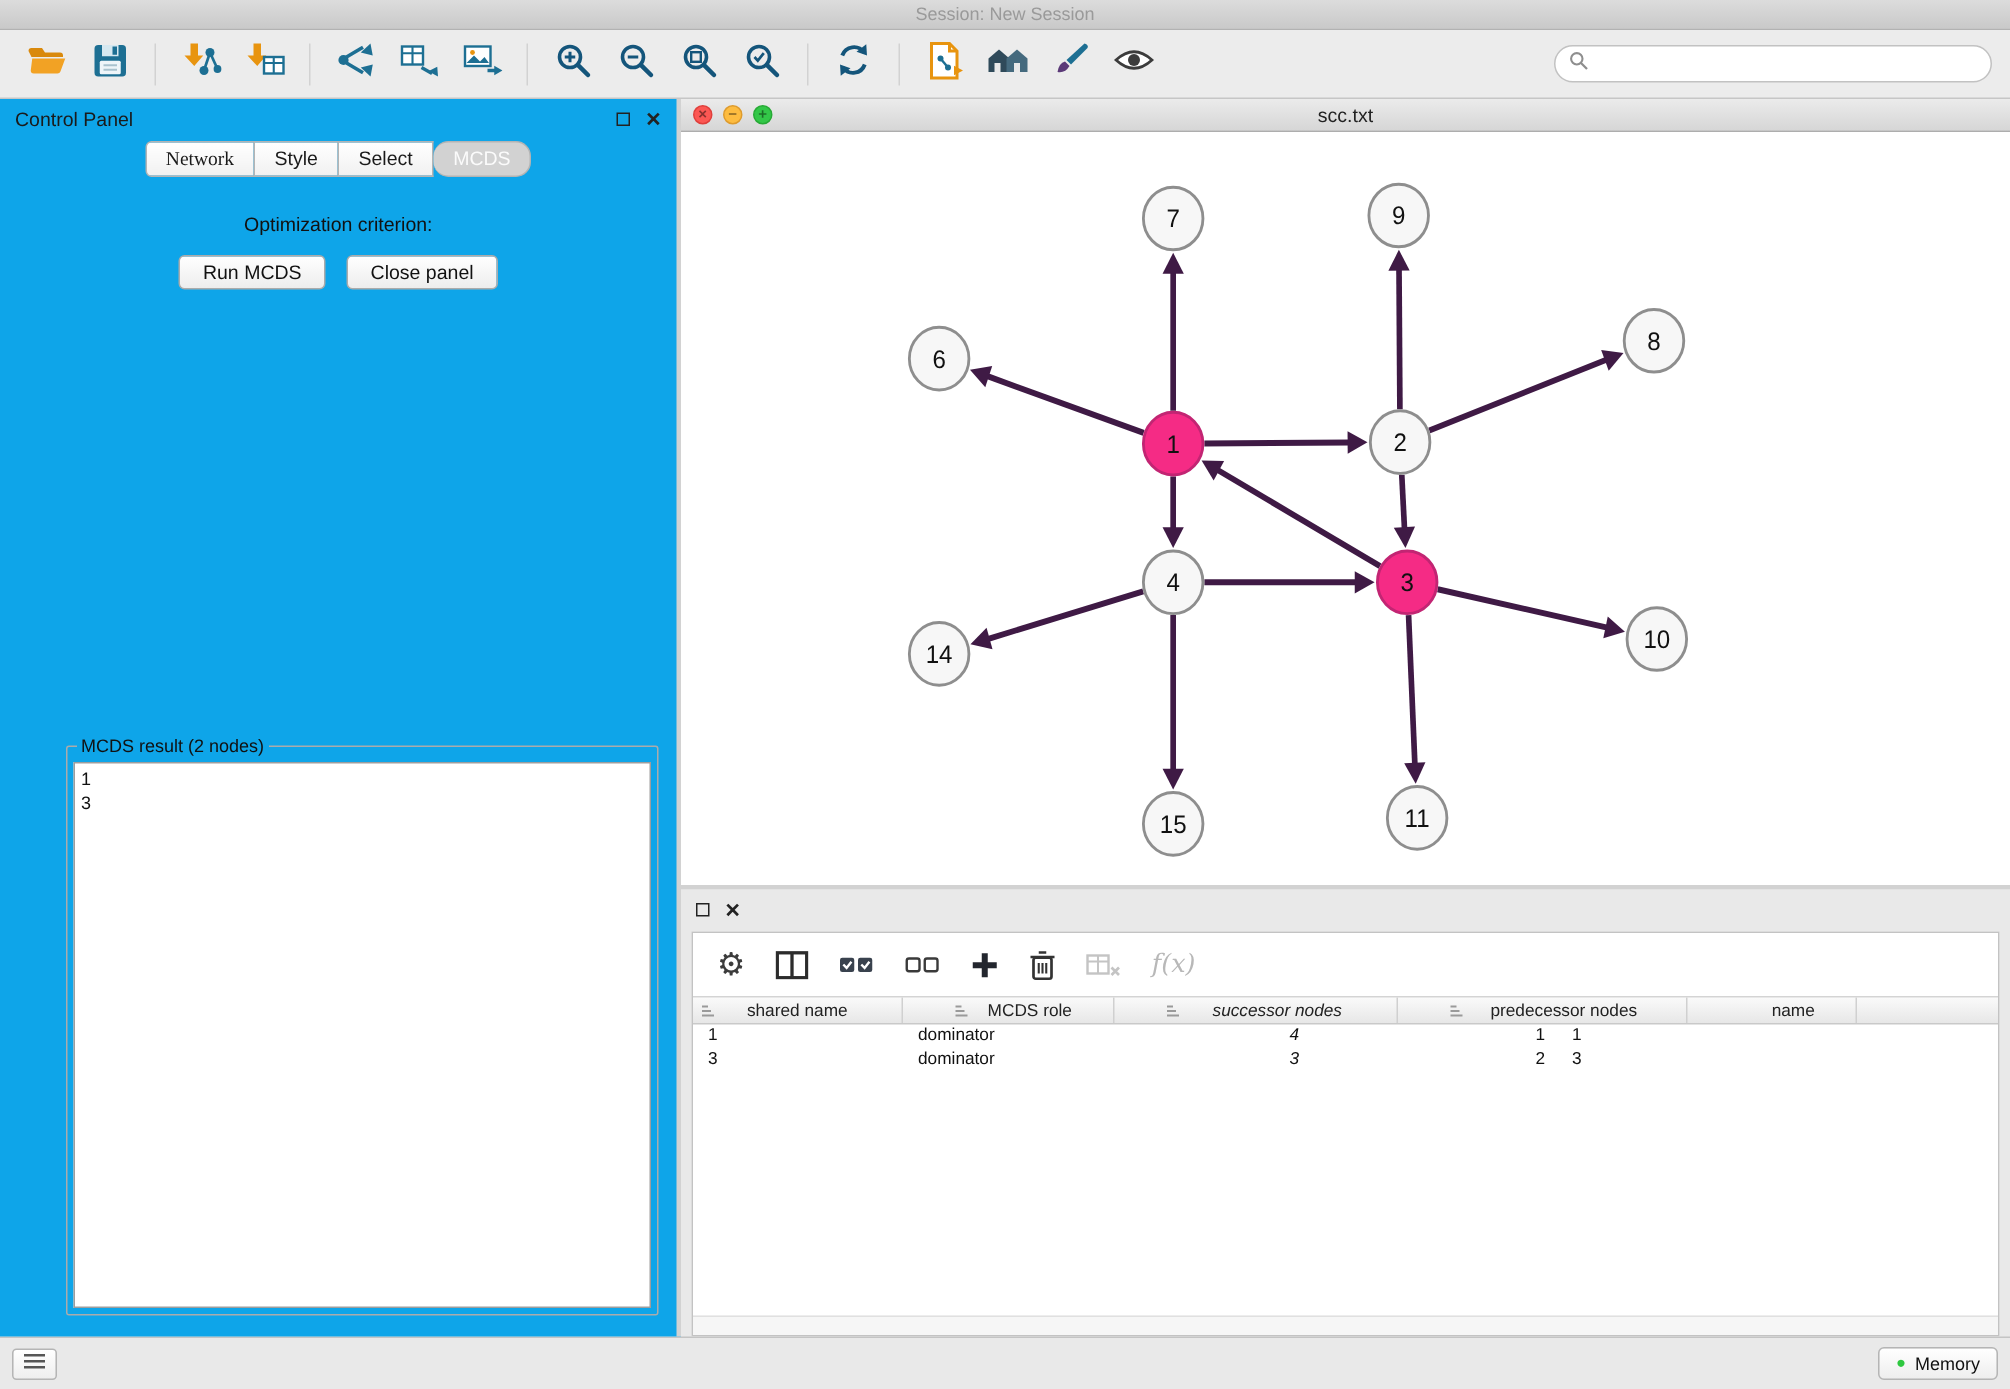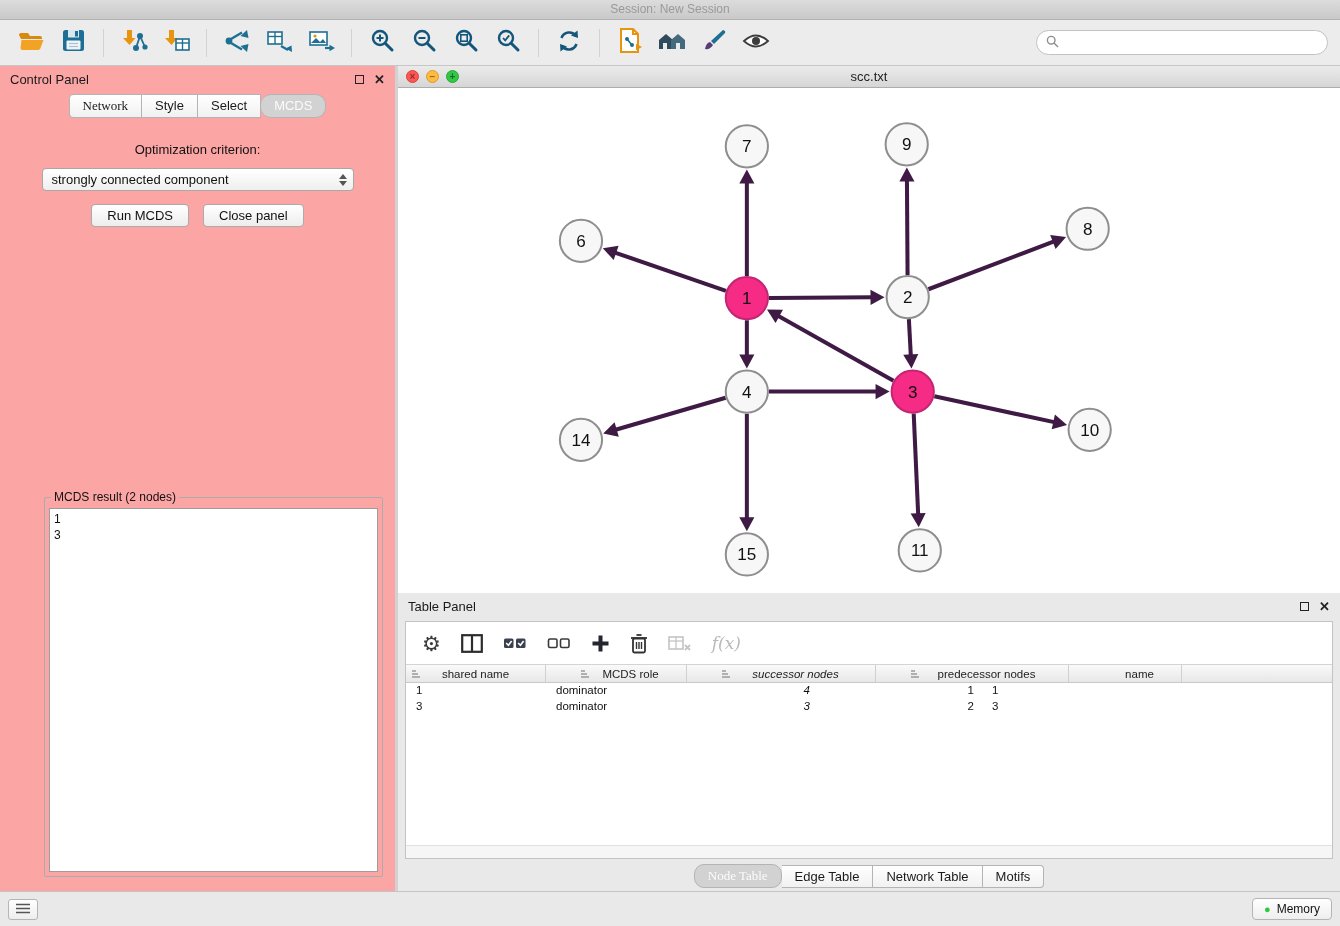--- a/index.html
+++ b/index.html
@@ -18,21 +18,21 @@
   .tb-sep { width:1px; height:28px; background:#d2d2d2; margin:0 7px; }
   .searchbox { margin-left:auto; width:292px; height:25px; background:#fff; border:1px solid #c2c2c2;
                border-radius:13px; display:flex; align-items:center; padding:0 9px; gap:5px; }
   .searchbox input { border:none; outline:none; flex:1; font-size:12px; background:transparent;
                      font-family:"Liberation Sans", sans-serif; }
 
   
   .main { flex:1; display:flex; min-height:0; }
 
   
-  .control-panel { width:398px; background:#fca5a5; border-right:3px solid #d2d2d2; position:relative; }
+  .control-panel { width:454px; background:#0ea5e9; border-right:3px solid #d2d2d2; position:relative; }
   .panel-header { height:26px; display:flex; align-items:center; padding:0 10px; font-size:13px; color:#1a1a1a; }
   .panel-header .ph-title { flex:1; }
   .ph-max { width:9px; height:9px; border:1.5px solid #222; margin-right:10px; display:inline-block; }
   .ph-close { font-size:13px; font-weight:bold; color:#222; line-height:1; }
 
   .seg-tabs { display:flex; justify-content:center; margin-top:2px; }
   .seg { background:linear-gradient(#ffffff,#f1f1f1); border:1px solid #b4b4b4; border-left:none;
          padding:3px 13px; font-size:13px; color:#1a1a1a; }
   .seg:first-child { border-left:1px solid #b4b4b4; border-radius:4px 0 0 4px;font-family:Liberation Serif, serif; }
   .seg:last-child { border-radius:0 4px 4px 0; }
@@ -269,27 +269,20 @@
         <span class="ph-max"></span>
         <span class="ph-close">✕</span>
       </div>
       <div class="seg-tabs">
         <span class="seg">Network</span>
         <span class="seg">Style</span>
         <span class="seg">Select</span>
         <span class="seg active">MCDS</span>
       </div>
       <div class="opt-label">Optimization criterion:</div>
-      <div class="dropdown">
-        <span class="dd-value">strongly connected component</span>
-        <span class="dd-arrows">
-            <i class="dd-up"></i>
-            <i class="dd-down"></i>
-          </span>
-      </div>
       <div class="btn-row">
         <button class="btn">Run MCDS</button>
         <button class="btn">Close panel</button>
       </div>
       <fieldset class="result-box">
         <legend>MCDS result (2 nodes)</legend>
         <div class="result-area">
           <div>1</div>
           <div>3</div>
         </div>
@@ -382,21 +375,20 @@
               <g>
                 <circle cx="519" cy="460" r="21" fill="#f7f7f7" stroke="#8e8e8e" stroke-width="2"></circle>
                 <text x="519" y="466" text-anchor="middle" font-size="17">11</text>
               </g>
             </svg>
         </div>
       </div>
 
       <div class="table-panel">
         <div class="panel-header">
-          <span class="ph-title">Table Panel</span>
           <span class="ph-max"></span>
           <span class="ph-close">✕</span>
         </div>
         <div class="table-inner">
           <div class="table-toolbar">
             <span class="tt-icon gear-glyph">⚙</span>
             <span class="tt-icon">
                 <svg width="22" height="19" viewBox="0 0 22 19">
                   <rect x="1.2" y="1.2" width="19.6" height="16.6" fill="none" stroke="#2c2c2c" stroke-width="2.2"></rect>
                   <line x1="11" y1="1" x2="11" y2="18" stroke="#2c2c2c" stroke-width="2.2"></line>
@@ -481,26 +473,20 @@
             <div class="tbl-row">
               <div class="td col-shared">3</div>
               <div class="td col-role">dominator</div>
               <div class="td col-succ num">3</div>
               <div class="td col-pred num">2</div>
               <div class="td col-name">3</div>
             </div>
           </div>
           <div class="h-scroll"></div>
         </div>
-        <div class="bottom-tabs seg-tabs">
-          <span class="seg active">Node Table</span>
-          <span class="seg">Edge Table</span>
-          <span class="seg">Network Table</span>
-          <span class="seg">Motifs</span>
-        </div>
       </div>
 
     </div>
   </div>
 
   <div class="statusbar">
     <span class="list-btn">
       <span><svg width="16" height="11" viewBox="0 0 16 11">
             <path d="M1 1.5 h14 M1 5.5 h14 M1 9.5 h14" stroke="#555" stroke-width="1.6"></path>
           </svg></span>

